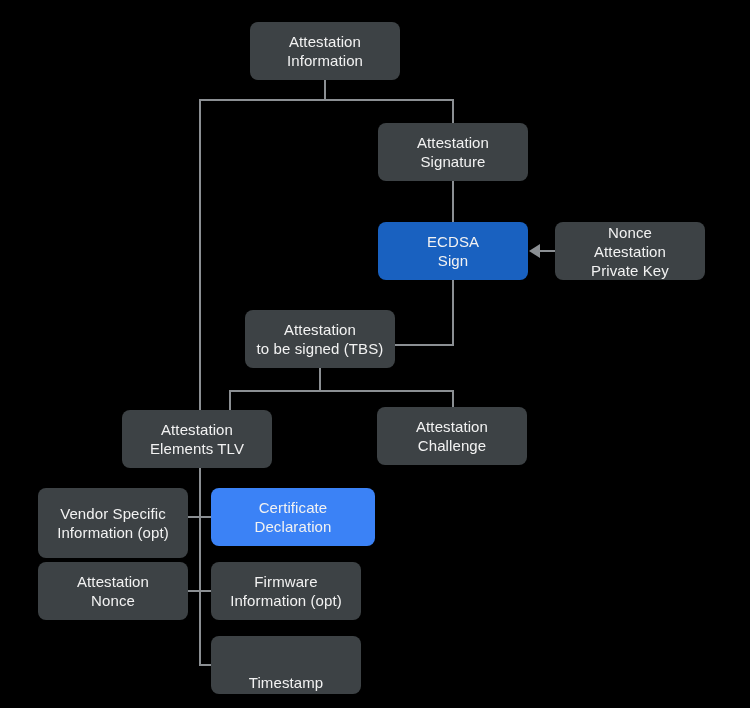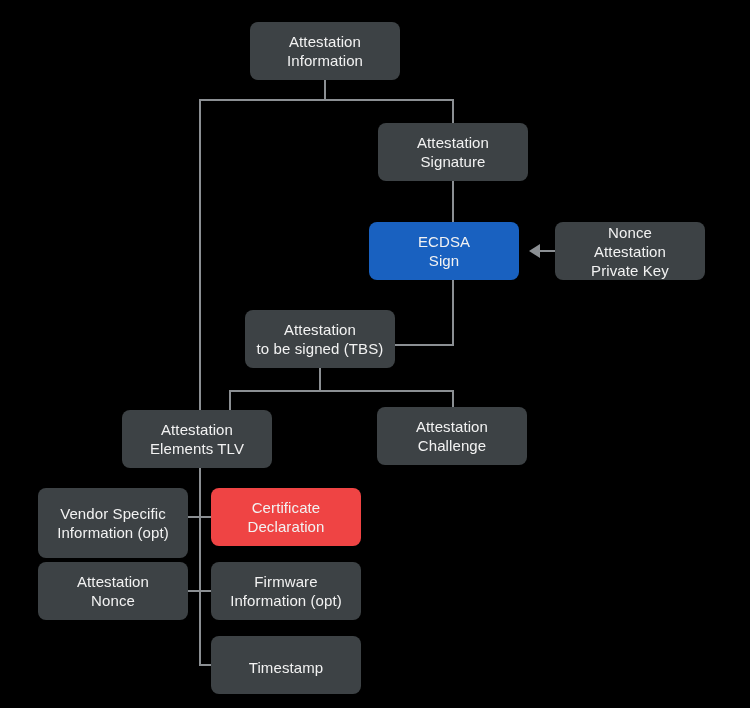--- a/index.html
+++ b/index.html
@@ -24,21 +24,21 @@
     background: #3d4245;
     border-radius: 8px;
     color: #f2f2f2;
     font-size: 15px;
     line-height: 19px;
     text-align: center;
     display: flex;
     align-items: center;
     justify-content: center;
     z-index: 5;
-    padding: 17px 6px;
+    padding: 2px 6px;
     letter-spacing: 0.1px;
   }
   .node.accent {
     background: #1961c0;
   }
   .node .label {
     display: block;
     width: 100%;
     white-space: pre-line;
   }
@@ -83,21 +83,21 @@
     <div class="edge h" style="left: 199px; top: 664px; width: 13px; background: rgb(139, 143, 147);"></div>
     <div class="arrowhead" style="left: 529px; top: 244px; border-right-color: rgb(139, 143, 147);"></div>
     <div class="node" style="left: 250px; top: 22px; width: 150px; height: 58px; background: rgb(61, 66, 69); color: rgb(242, 242, 242);">
       <span class="label">Attestation
 Information</span>
     </div>
     <div class="node" style="left: 378px; top: 123px; width: 150px; height: 58px; background: rgb(61, 66, 69); color: rgb(242, 242, 242);">
       <span class="label">Attestation
 Signature</span>
     </div>
-    <div class="node accent" style="left: 369px; top: 222px; width: 150px; height: 58px; background: rgb(25, 97, 192); color: rgb(242, 242, 242);">
+    <div class="node accent" style="left: 378px; top: 222px; width: 150px; height: 58px; background: rgb(25, 97, 192); color: rgb(242, 242, 242);">
       <span class="label">ECDSA
 Sign</span>
     </div>
     <div class="node" style="left: 555px; top: 222px; width: 150px; height: 58px; background: rgb(61, 66, 69); color: rgb(242, 242, 242);">
       <span class="label">Nonce
 Attestation
 Private Key</span>
     </div>
     <div class="node" style="left: 245px; top: 310px; width: 150px; height: 58px; background: rgb(61, 66, 69); color: rgb(242, 242, 242);">
       <span class="label">Attestation
@@ -108,21 +108,21 @@
 Elements TLV</span>
     </div>
     <div class="node" style="left: 377px; top: 407px; width: 150px; height: 58px; background: rgb(61, 66, 69); color: rgb(242, 242, 242);">
       <span class="label">Attestation
 Challenge</span>
     </div>
     <div class="node" style="left: 38px; top: 488px; width: 150px; height: 70px; background: rgb(61, 66, 69); color: rgb(242, 242, 242);">
       <span class="label">Vendor Specific
 Information (opt)</span>
     </div>
-    <div class="node" style="left: 211px; top: 488px; width: 150px; height: 58px; background: #ef4444; color: rgb(242, 242, 242);">
+    <div class="node" style="left: 211px; top: 488px; width: 164px; height: 58px; background: #3b82f6; color: rgb(242, 242, 242);">
       <span class="label">Certificate
 Declaration</span>
     </div>
     <div class="node" style="left: 38px; top: 562px; width: 150px; height: 58px; background: rgb(61, 66, 69); color: rgb(242, 242, 242);">
       <span class="label">Attestation
 Nonce</span>
     </div>
     <div class="node" style="left: 211px; top: 562px; width: 150px; height: 58px; background: rgb(61, 66, 69); color: rgb(242, 242, 242);">
       <span class="label">Firmware
 Information (opt)</span>

